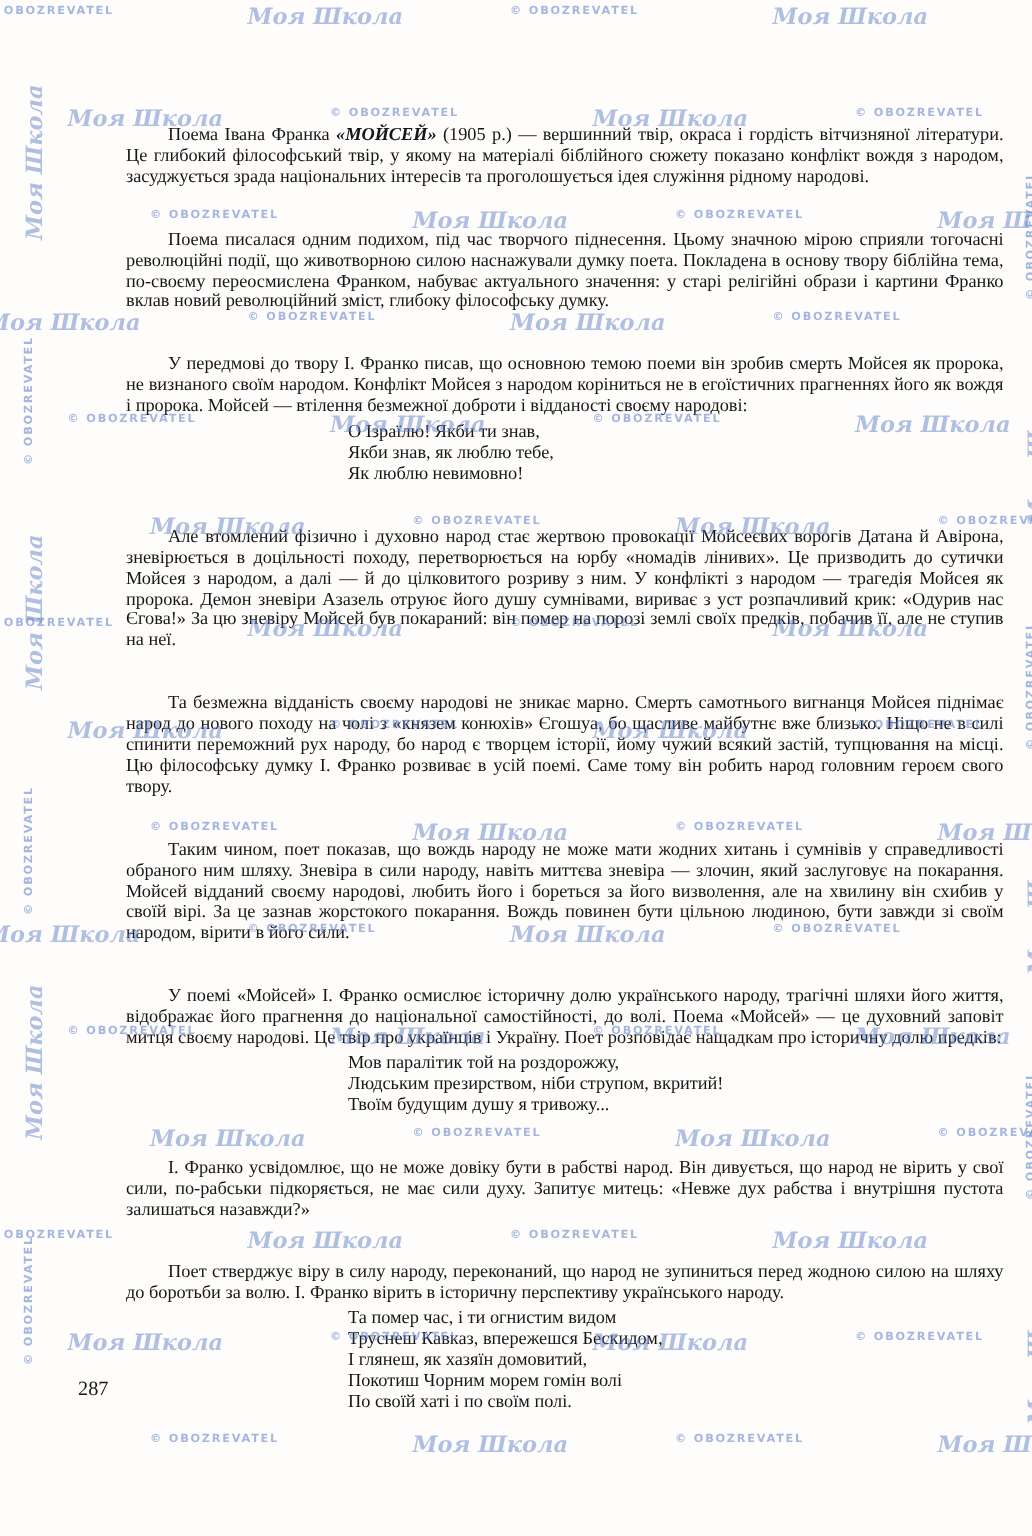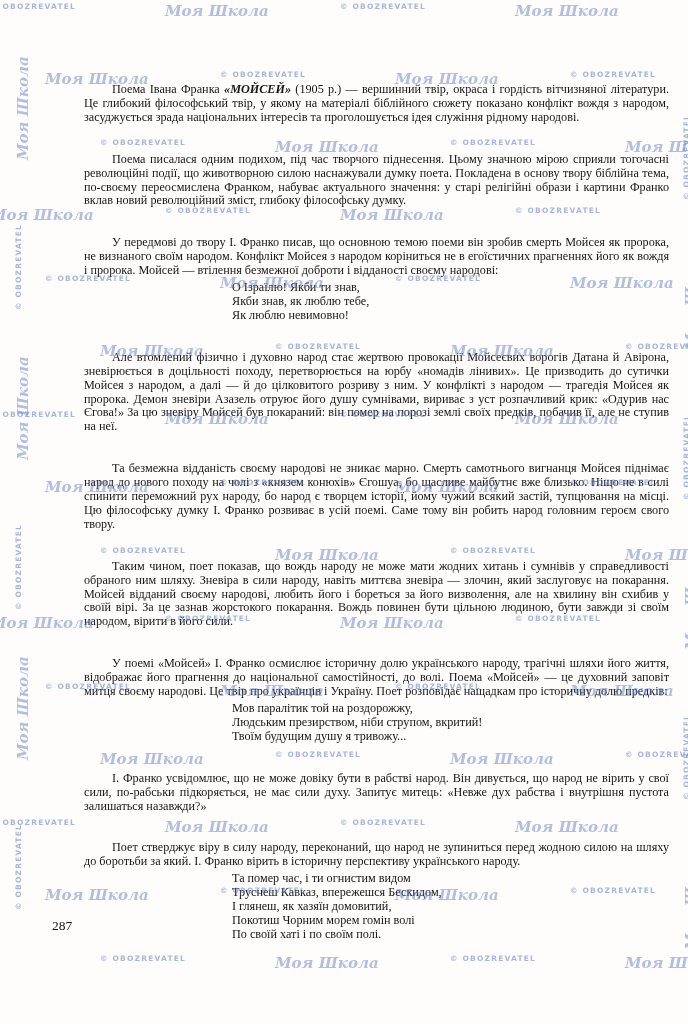--- a/index.html
+++ b/index.html
@@ -83,21 +83,21 @@
       <p class="para"><span>Але втомлений фізично і духовно народ стає жертвою провокації Мойсеєвих ворогів Датана й Авірона, зневірюється в доцільності походу, перетворюється на юрбу «номадів лінивих». Це призводить до сутички Мойсея з народом, а далі — й до цілковитого розриву з ним. У конфлікті з народом — трагедія Мойсея як пророка. Демон зневіри Азазель отруює його душу сумнівами, вириває з уст розпачливий крик: «Одурив нас Єгова!» За цю зневіру Мойсей був покараний: він помер на порозі землі своїх предків, побачив її, але не ступив на неї.</span></p>
       <p class="para"><span>Та безмежна відданість своєму народові не зникає марно. Смерть самотнього вигнанця Мойсея піднімає народ до нового походу на чолі з «князем конюхів» Єгошуа, бо щасливе майбутнє вже близько. Ніщо не в силі спинити переможний рух народу, бо народ є творцем історії, йому чужий всякий застій, тупцювання на місці. Цю філософську думку І. Франко розвиває в усій поемі. Саме тому він робить народ головним героєм свого твору.</span></p>
       <p class="para"><span>Таким чином, поет показав, що вождь народу не може мати жодних хитань і сумнівів у справедливості обраного ним шляху. Зневіра в сили народу, навіть миттєва зневіра — злочин, який заслуговує на покарання. Мойсей відданий своєму народові, любить його і бореться за його визволення, але на хвилину він схибив у своїй вірі. За це зазнав жорстокого покарання. Вождь повинен бути цільною людиною, бути завжди зі своїм народом, вірити в його сили.</span></p>
       <p class="para"><span>У поемі «Мойсей» І. Франко осмислює історичну долю українського народу, трагічні шляхи його життя, відображає його прагнення до національної самостійності, до волі. Поема «Мойсей» — це духовний заповіт митця своєму народові. Це твір про українців і Україну. Поет розповідає нащадкам про історичну долю предків:</span></p>
       <div class="verse">
         <div class="verse-line">Мов паралітик той на роздорожжу,</div>
         <div class="verse-line">Людським презирством, ніби струпом, вкритий!</div>
         <div class="verse-line">Твоїм будущим душу я тривожу...</div>
       </div>
       <p class="para"><span>І. Франко усвідомлює, що не може довіку бути в рабстві народ. Він дивується, що народ не вірить у свої сили, по-рабськи підкоряється, не має сили духу. Запитує митець: «Невже дух рабства і внутрішня пустота залишаться назавжди?»</span></p>
-      <p class="para"><span>Поет стверджує віру в силу народу, переконаний, що народ не зупиниться перед жодною силою на шляху до боротьби за який. І. Франко вірить в історичну перспективу українського народу.</span></p>
+      <p class="para"><span>Поет стверджує віру в силу народу, переконаний, що народ не зупиниться перед жодною силою на шляху до боротьби за волю. І. Франко вірить в історичну перспективу українського народу.</span></p>
       <div class="verse">
         <div class="verse-line">Та помер час, і ти огнистим видом</div>
         <div class="verse-line">Труснеш Кавказ, впережешся Бескидом,</div>
         <div class="verse-line">І глянеш, як хазяїн домовитий,</div>
         <div class="verse-line">Покотиш Чорним морем гомін волі</div>
         <div class="verse-line">По своїй хаті і по своїм полі.</div>
       </div>
     </div>
   <div class="page-number">287</div>
   <div class="watermark-layer">

